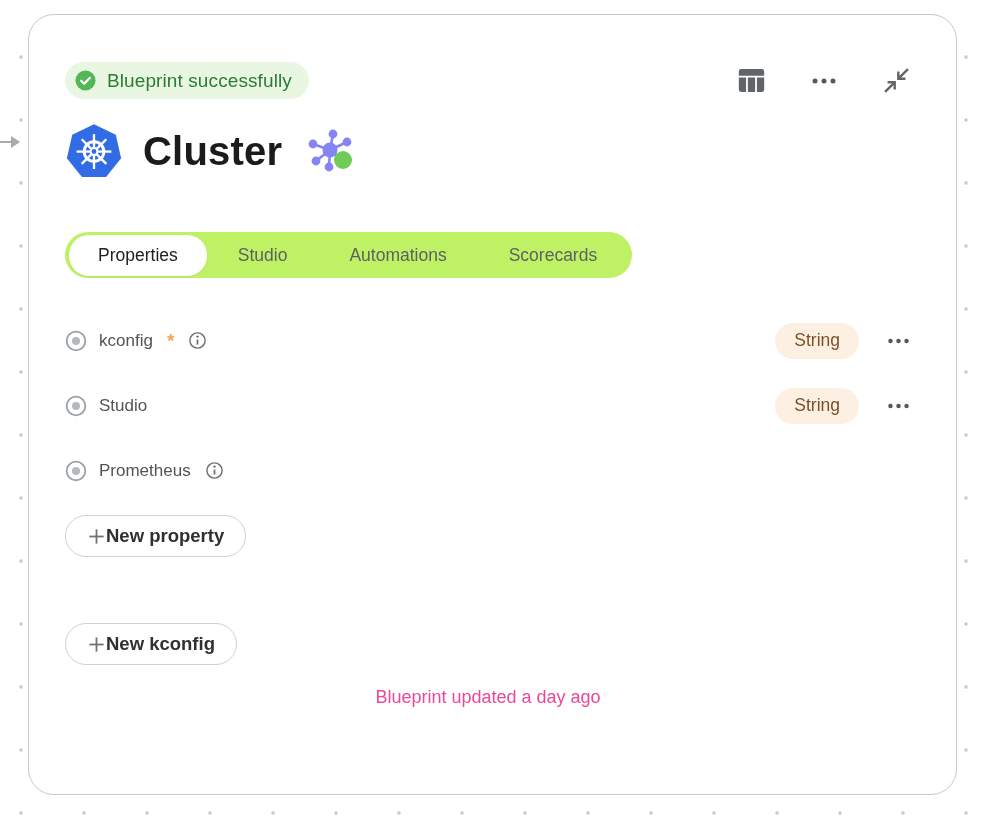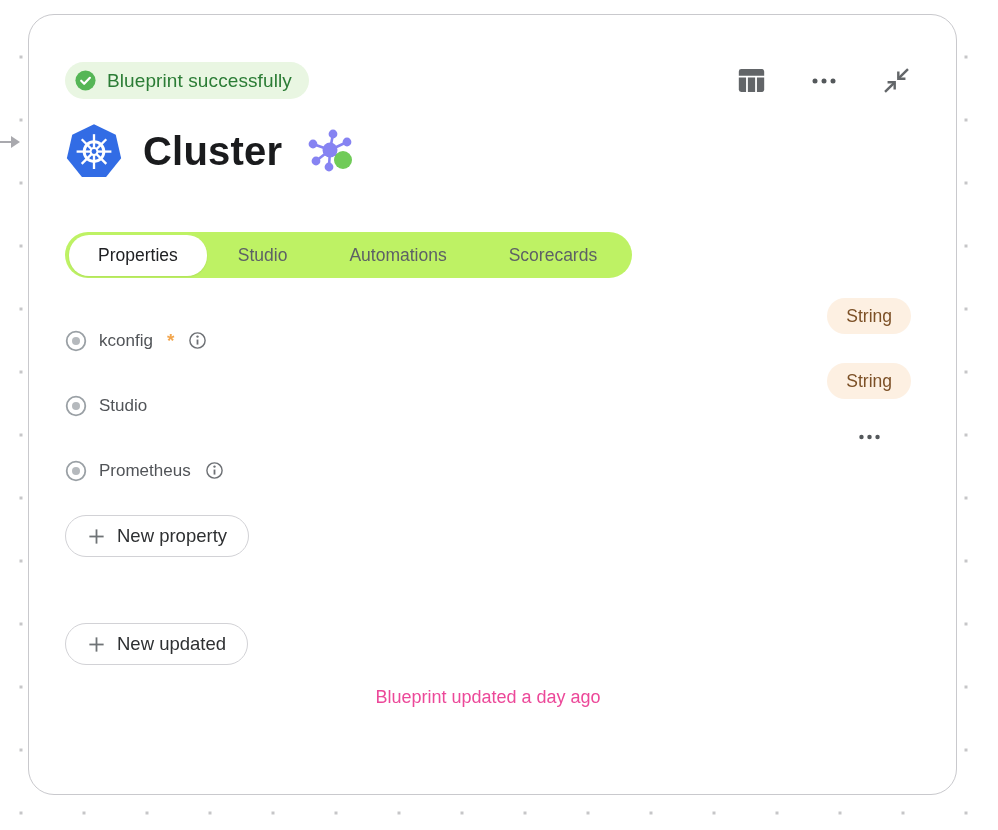--- a/index.html
+++ b/index.html
@@ -45,32 +45,32 @@
   .tab { border: none; background: transparent; font-family: inherit; font-size: 17.5px;
     color: #5d6165; padding: 10px 31px; border-radius: 20px; cursor: pointer; white-space: nowrap; }
   .tab.active { background: #ffffff; color: #202124; font-weight: 500; box-shadow: 0 1px 2px rgba(0,0,0,.07); padding: 10px 29px; }
 
   .props { margin-top: 30px; }
   .prop-row { display: flex; align-items: center; height: 65px; cursor: pointer; }
   .prop-left { display: flex; align-items: center; gap: 12px; }
   .prop-name { font-size: 17px; color: #515458; }
   .req-star { color: #f2a64e; font-size: 19px; font-weight: 700; margin-left: 2px; }
   .info-wrap { display: flex; align-items: center; margin-left: 2px; }
-  .prop-right { margin-left: auto; display: flex; align-items: center; gap: 27px; flex-direction: column; }
+  .prop-right { margin-left: auto; display: flex; align-items: center; gap: 27px; }
   .type-badge {
     display: inline-flex; align-items: center; justify-content: center;
     height: 36px; border-radius: 18px; padding: 0 19px;
     font-size: 17.5px; font-weight: 500;
   }
 
   .pill-btn {
-    display: inline-flex; align-items: center; gap: 11px;
+    display: inline-flex; align-items: center; 
     background: #ffffff; border: 1px solid #d2d2d6; border-radius: 21px;
     height: 42px; padding: 0 21px; cursor: pointer;
-    font-family: inherit; font-size: 18.5px; color: #2e3032;
+    font-family: inherit; font-size: 18.5px; color: #2e3032; font-weight: bold;
   }
   .btn-new-property { margin-top: 12px; }
   .btn-new-relation { margin-top: 66px; }
 
   .footer-note { margin-top: 22px; text-align: center; font-size: 18px; color: #ec4899; }
 </style>
 </head>
 <body>
 
 <svg class="edge-arrow" viewBox="0 0 21 18">
@@ -244,20 +244,20 @@
       </svg>
       <span>New property</span>
     </button>
   </div>
   <div>
     <button class="pill-btn btn-new-relation">
       <svg width="19" height="19" viewBox="0 0 20 20" stroke="#6f7376" stroke-width="1.9">
         <line x1="10" y1="2.5" x2="10" y2="17.5"></line>
           <line x1="2.5" y1="10" x2="17.5" y2="10"></line>
       </svg>
-      <span>New updated</span>
+      <span>New kconfig</span>
     </button>
   </div>
 
   
   <div class="footer-note">Blueprint updated a day ago</div>
 
 </div>
 
 </body></html>

